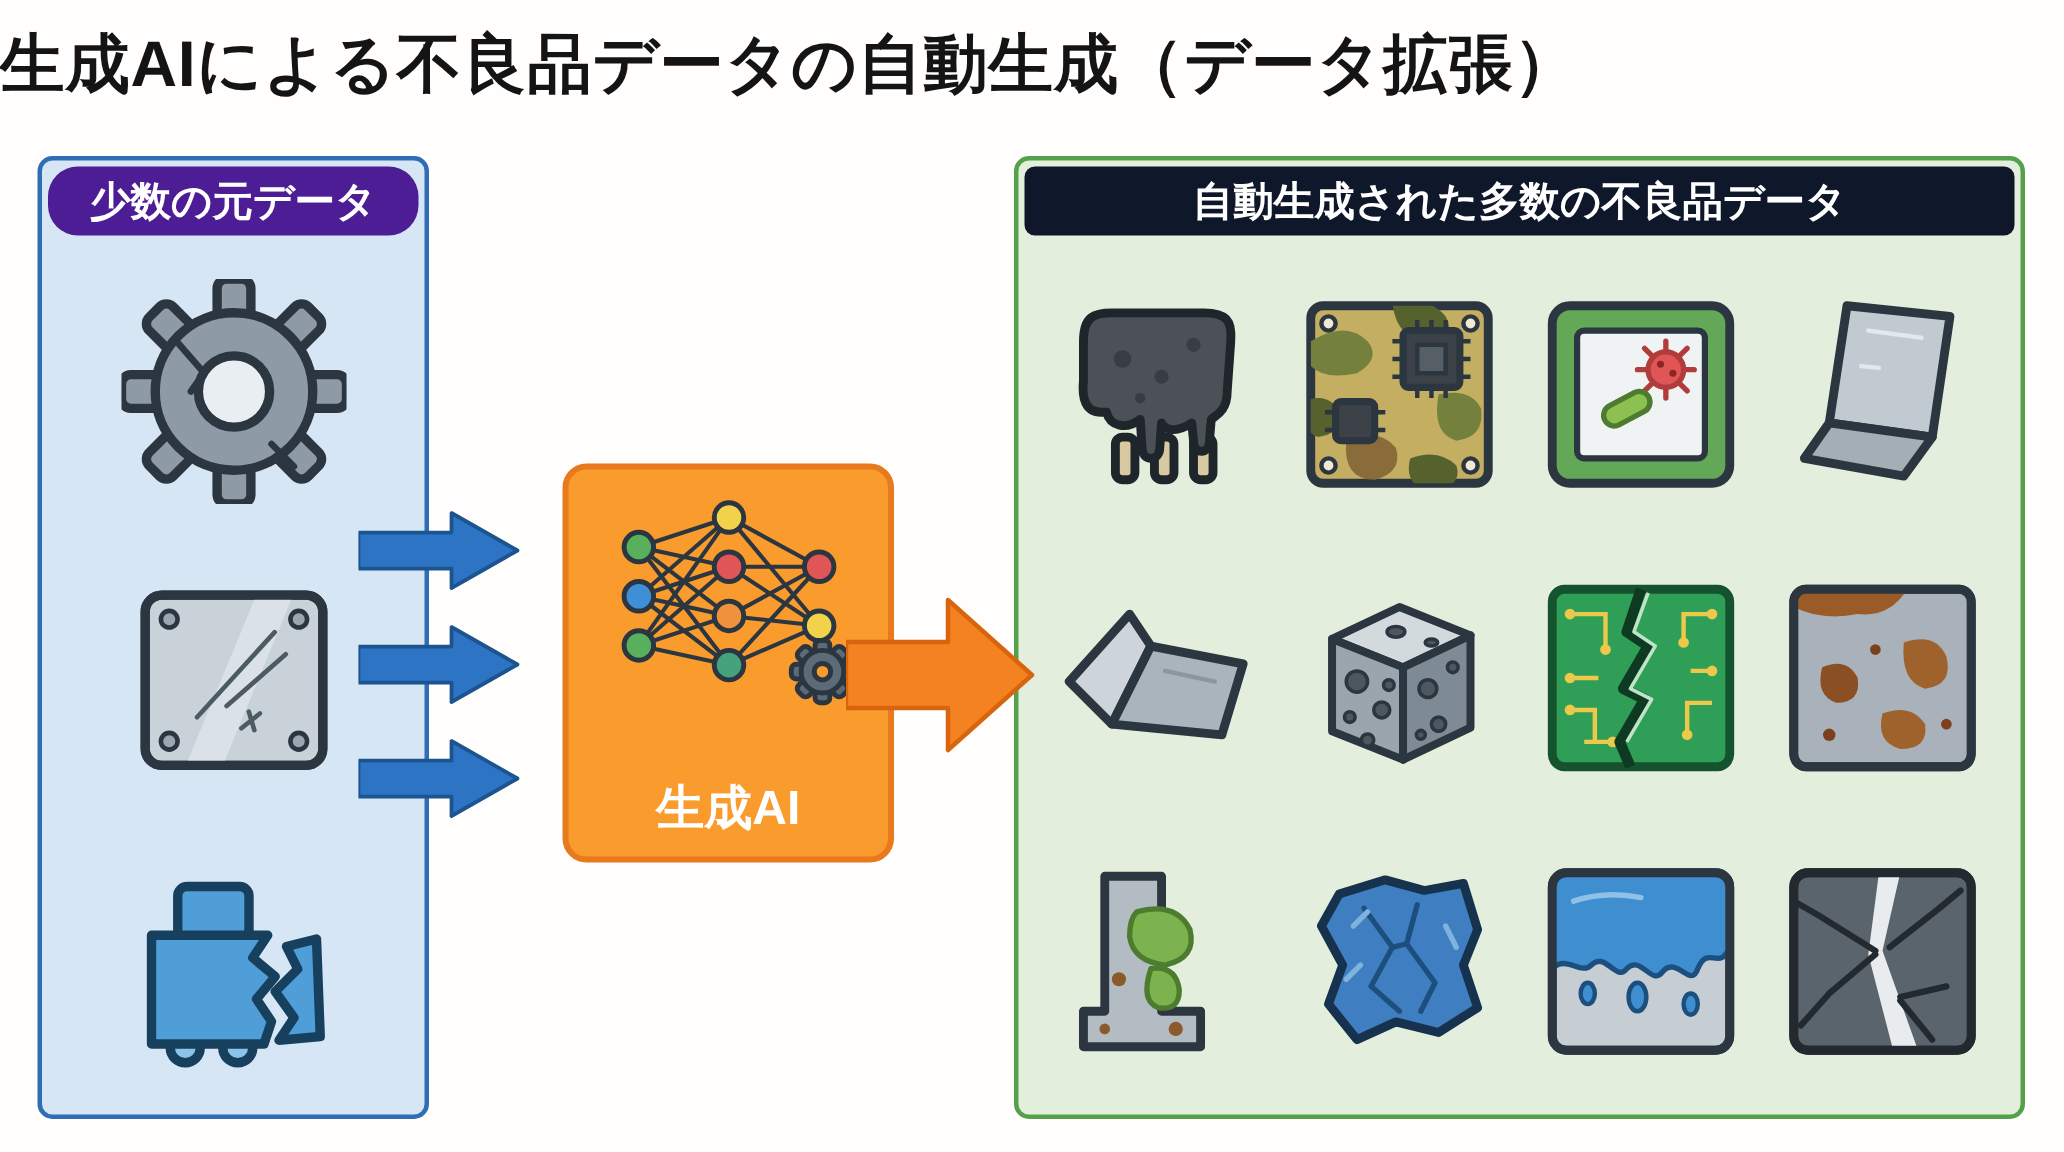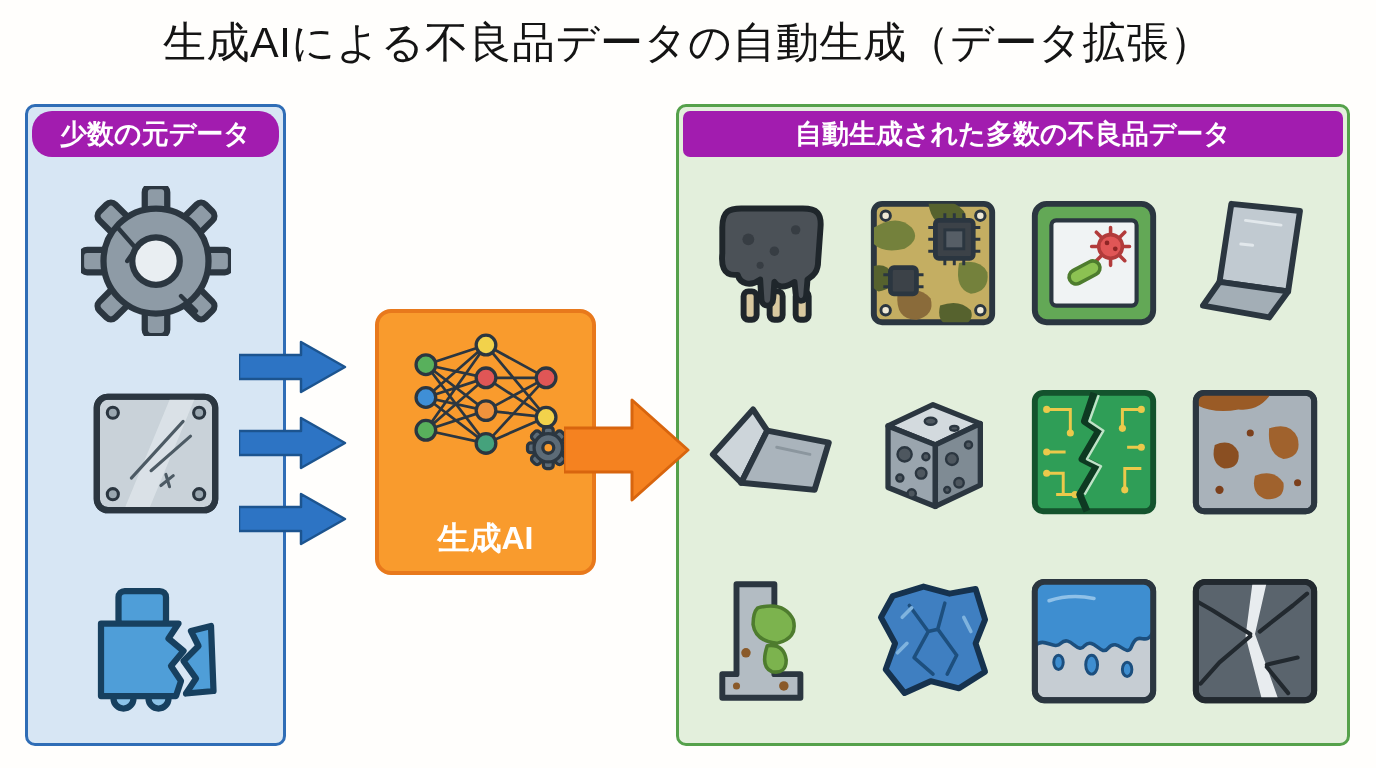--- a/index.html
+++ b/index.html
@@ -5,35 +5,35 @@
   * { margin:0; padding:0; box-sizing:border-box; }
   html,body { width:1376px; height:768px; }
   body {
     background:#ffffff;
     font-family:"Liberation Sans","DejaVu Sans",sans-serif;
   }
   .stage { position:relative; width:1376px; height:768px; background:#fffefc; overflow:hidden; }
 
   .title {
     position:absolute; top:14px; left:0; width:100%;
-    text-align:center; font-size:43px; font-weight:400; color:#141414;
+    text-align:left; font-size:43px; font-weight:700; color:#141414;
     letter-spacing:0.5px;
   }
 
   .panel { position:absolute; border-radius:10px; }
   .left-panel  { left:25px;  top:104px; width:261px; height:642px; background:#d7e6f4; border:3px solid #2f6db6; }
   .right-panel { left:676px; top:104px; width:674px; height:642px; background:#e3efdc; border:3px solid #55a14b; }
 
   .panel-header {
     position:absolute; left:4px; right:4px; top:4px; height:46px;
     border-radius:7px; display:flex; align-items:center; justify-content:center;
     color:#ffffff; font-weight:700; font-size:27px; white-space:nowrap;
   }
-  .left-panel  .panel-header { background:#a21caf;border-radius:20px; }
-  .right-panel .panel-header { background:#a21caf; }
+  .left-panel  .panel-header { background:#4c1d95;border-radius:20px; }
+  .right-panel .panel-header { background:#0f172a; }
 
   .left-items {
     position:absolute; top:58px; bottom:6px; left:0; right:0;
     display:flex; flex-direction:column; align-items:center; justify-content:space-around;
   }
 
   .arrow { position:absolute; z-index:5; }
   .arrow-in-1 { left:239px; top:339px; }
   .arrow-in-2 { left:239px; top:415px; }
   .arrow-in-3 { left:239px; top:491px; }

